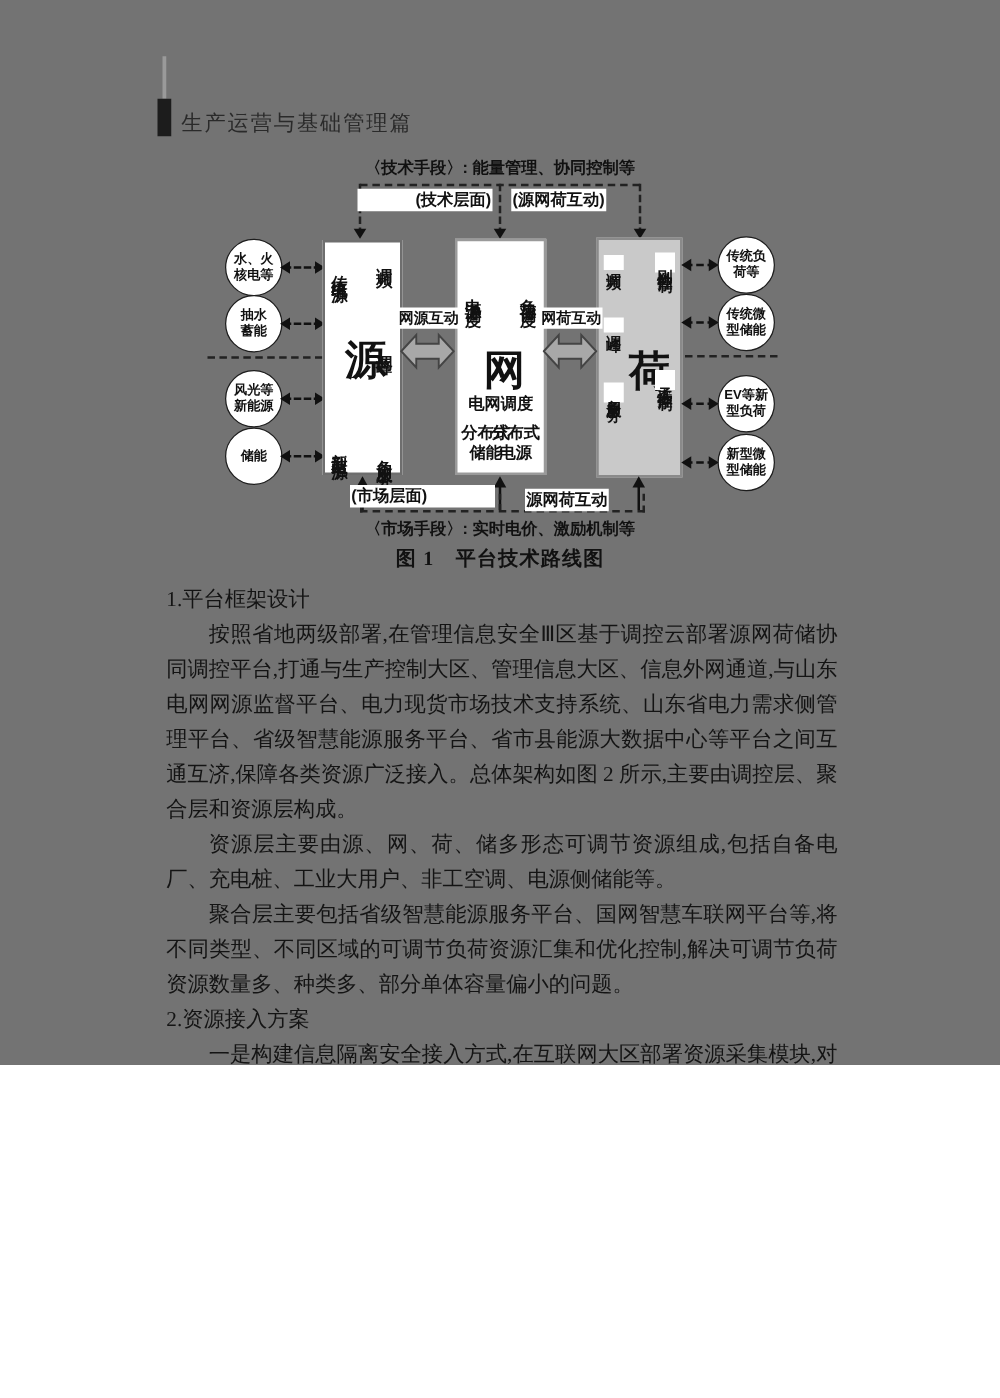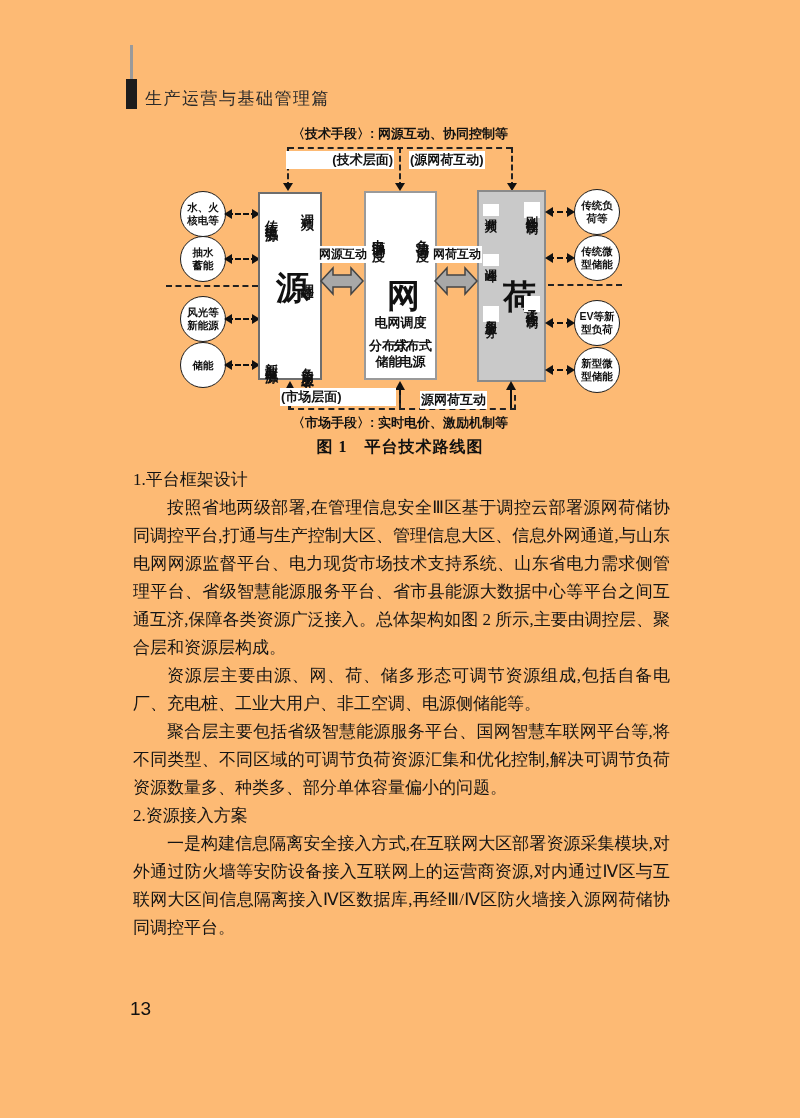--- a/index.html
+++ b/index.html
@@ -1,17 +1,17 @@
 <!DOCTYPE html>
 <html><head>
 <meta charset="utf-8">
 <style>
   html,body { margin:0; padding:0; background:#ffffff; }
   .page {
-    position:relative; width:800px; height:1118px; background:#fdba74;
+    position:relative; width:800px; height:852px; background:#737373;
     font-family:"Liberation Serif", serif; color:#111; overflow:hidden;
   }
 
   
   .header-thin  { position:absolute; left:130px; top:45px;  width:3px;  height:34px; background:#9a9a9a; }
   .header-thick { position:absolute; left:126px; top:79px;  width:11px; height:30px; background:#1c1c1c; }
   .header-text  { position:absolute; left:145px; top:87px; font-size:17px; letter-spacing:1.5px; color:#2a2a2a; }
 
   
   .diagram { position:absolute; left:130px; top:125px; width:545px; height:335px;
@@ -77,21 +77,21 @@
 <body>
 
 <div class="page">
 
   <div class="header-thin"></div>
   <div class="header-thick"></div>
   <div class="header-text">生产运营与基础管理篇</div>
 
   <div class="diagram">
 
-    <div class="dlabel center" style="left:120px;top:0;width:300px">〈技术手段〉: 网源互动、协同控制等</div>
+    <div class="dlabel center" style="left:120px;top:0;width:300px">〈技术手段〉: 能量管理、协同控制等</div>
     <div class="hdash" style="left:158px;top:22px;width:224px"></div>
     <div class="vdash arrow-down" style="left:157px;top:22px;height:41px"></div>
     <div class="vdash arrow-down" style="left:269px;top:22px;height:41px"></div>
     <div class="vdash arrow-down" style="left:381px;top:22px;height:41px"></div>
     <div class="dlabel whitebg" style="left:156px;top:26px;width:106px;text-align:right">(技术层面)</div>
     <div class="dlabel whitebg" style="left:279px;top:26px">(源网荷互动)</div>
 
     <div class="circle" style="left:50px;top:66px">水、火
 核电等</div>
     <div class="circle" style="left:50px;top:111px">抽水

